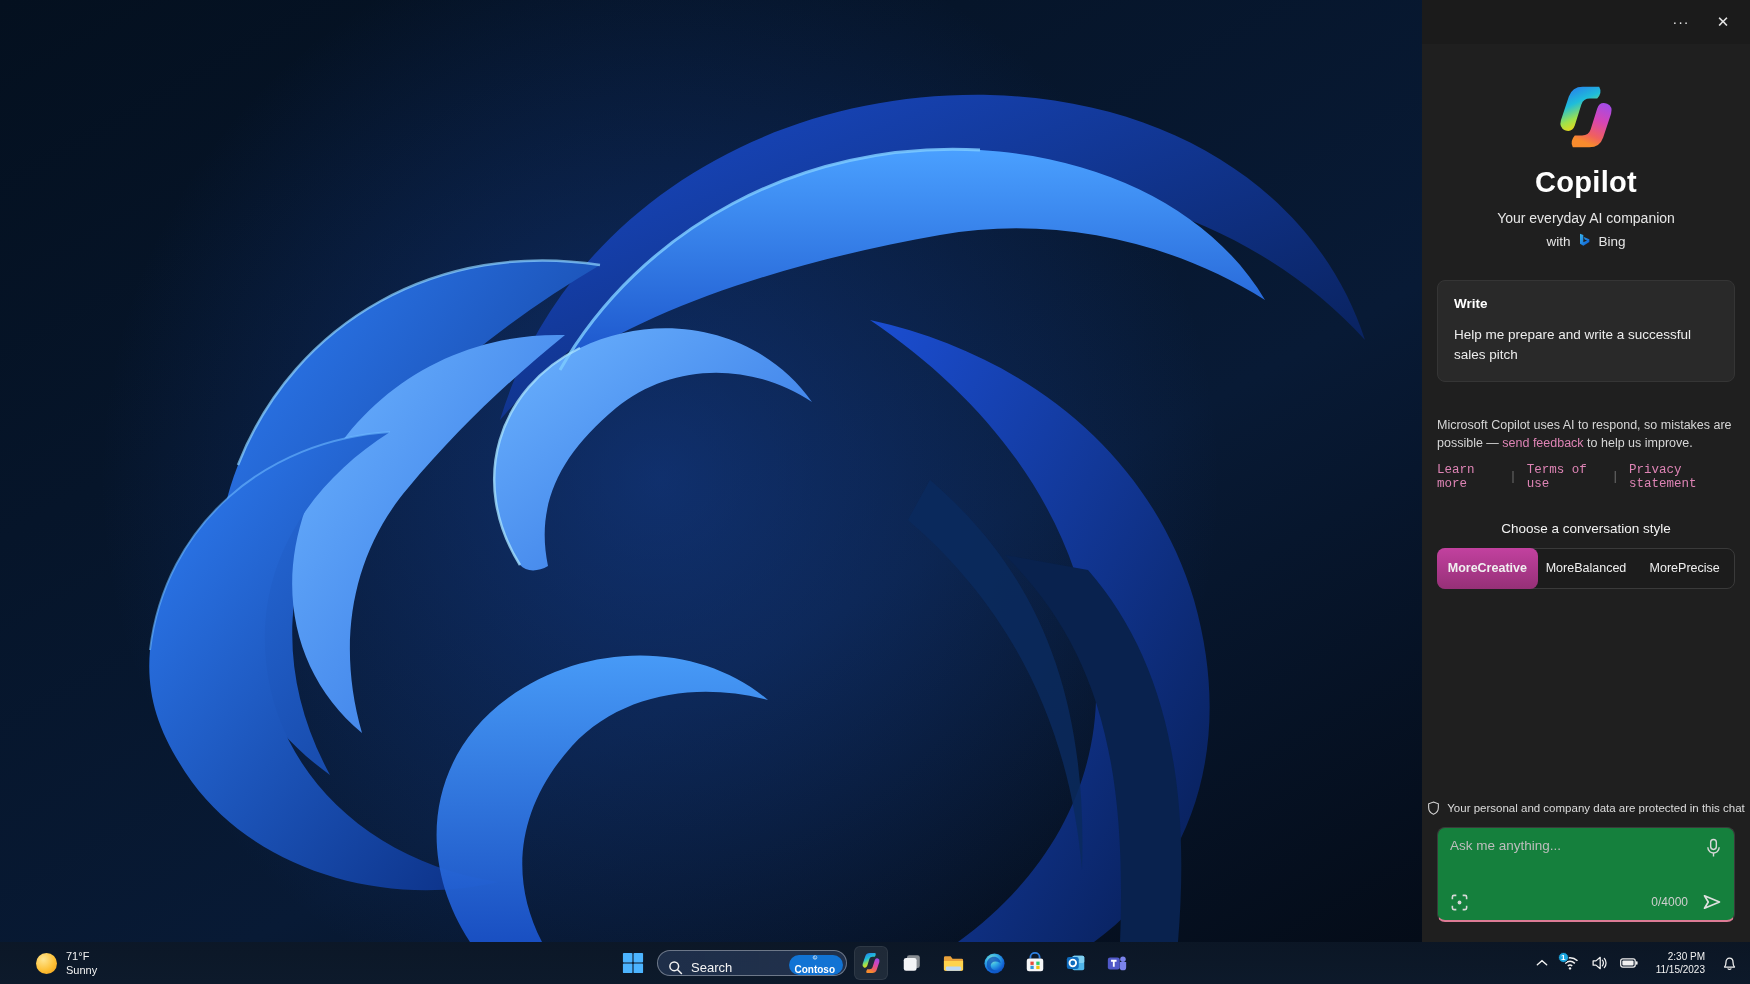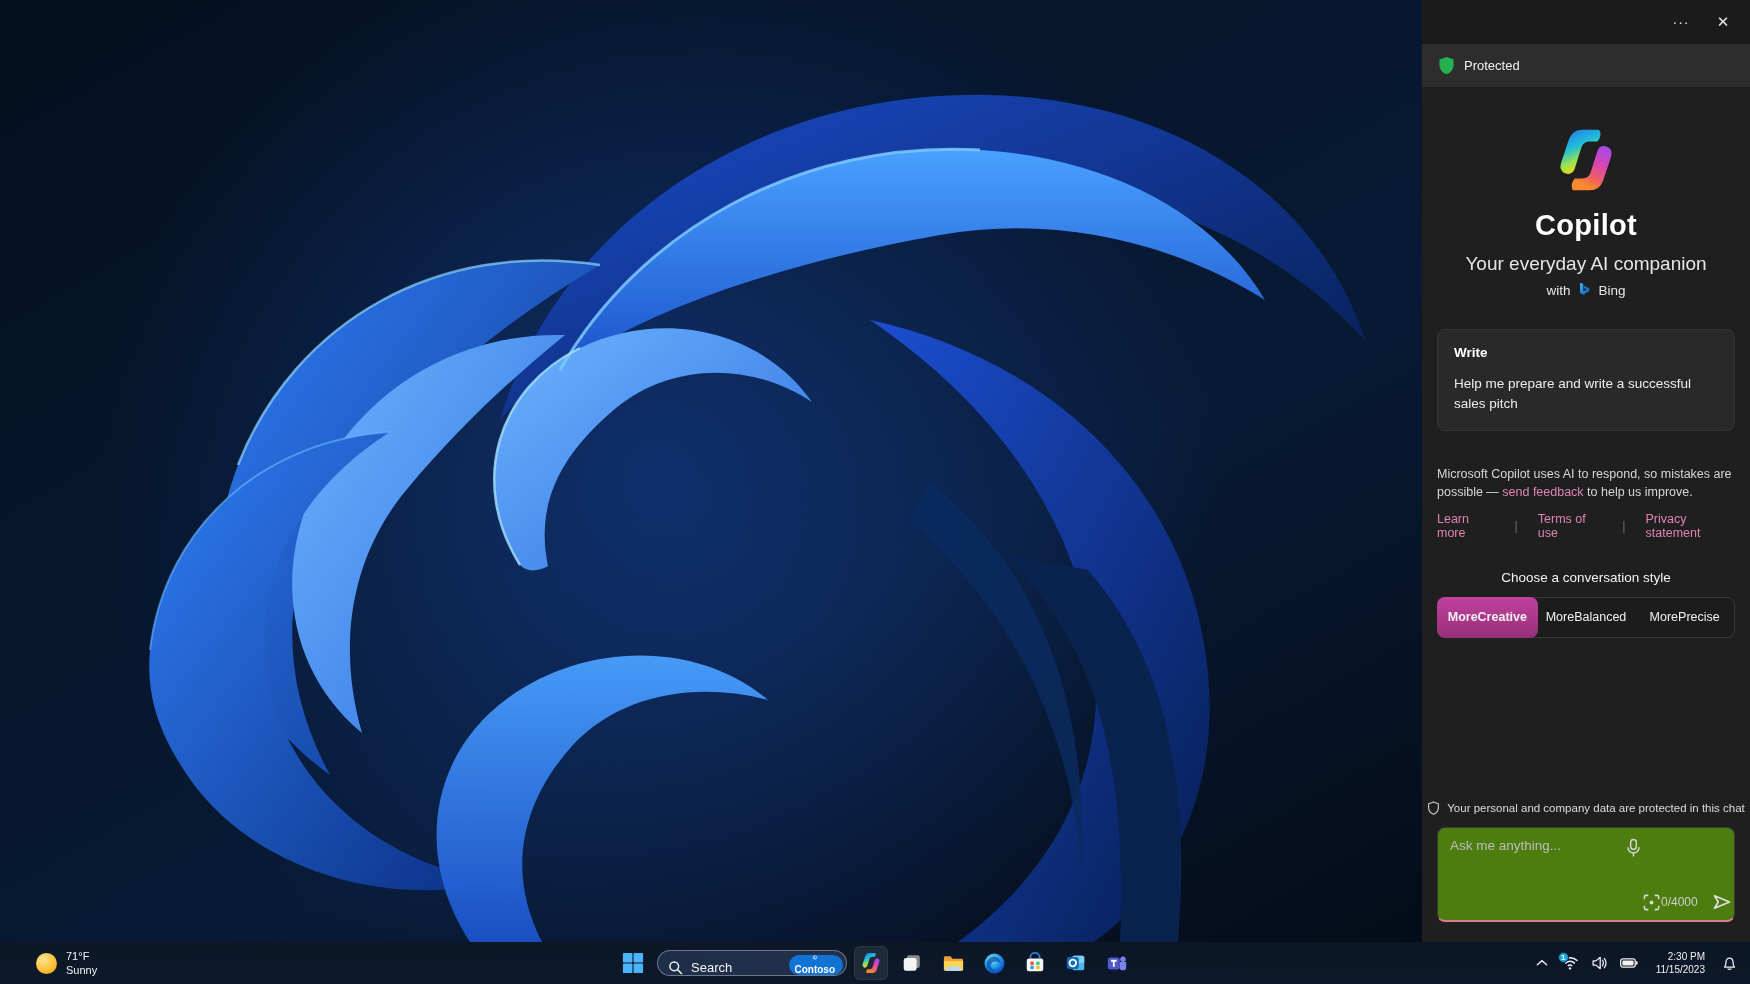--- a/index.html
+++ b/index.html
@@ -19,48 +19,48 @@
   .icon-btn { width:34px; height:30px; display:flex; align-items:center; justify-content:center;
               color:#e8e8e8; font-size:15px; border-radius:5px; cursor:default; }
   .icon-btn.dots { font-size:14px; letter-spacing:1px; }
   .protected-row { height:43px; background:#2d2d2d; display:flex; align-items:center;
                    gap:9px; padding:0 16px; flex:0 0 auto; }
   .protected-row .label { font-size:13px; color:#f0f0f0; }
   .panel-body { flex:1; display:flex; flex-direction:column; align-items:center;
                 padding:0 15px 20px 15px; overflow:hidden; }
   .logo { width:66px; height:66px; margin-top:40px; }
   .panel-title { margin-top:16px; font-size:29px; font-weight:bold; letter-spacing:.3px; }
-  .panel-subtitle { margin-top:11px; font-size:19px; color:#e6e6e6; }
+  .panel-subtitle { margin-top:11px; font-size:14px; color:#e6e6e6; }
   .bing-line { margin-top:7px; font-size:13.5px; color:#e6e6e6; display:flex;
                align-items:center; gap:6px; }
   .card { width:100%; background:#292929; border:1px solid #353535; border-radius:8px;
           padding:15px 16px 17px 16px; text-align:left; }
   .card.first { margin-top:31px; }
   .card + .card { margin-top:15px; }
   .card-title { font-size:13.5px; font-weight:bold; }
   .card-body { margin-top:14px; font-size:13.5px; line-height:1.45; color:#ededed; }
   .disclaimer { margin-top:34px; width:100%; text-align:left; font-size:12.5px;
                 line-height:1.45; color:#d6d6d6; }
   .pink-link { color:#de84b5; text-decoration:none; }
-  .links-row { margin-top:11px; width:100%; display:flex; align-items:center; gap:20px;
-               font-size:12.5px; }
+  .links-row { margin-top:11px; width:100%; display:flex; align-items:center; gap:10px;
+               font-size:12.5px;font-family:Liberation Mono, monospace; }
   .links-row .divider { color:#6a6a6a; }
   .style-heading { margin-top:30px; font-size:13.5px; color:#f2f2f2; }
   .segmented { margin-top:12px; width:100%; height:41px; display:flex;
                background:#1c1c1c; border:1px solid #3a3a3a; border-radius:8px; }
   .seg { flex:1; display:flex; flex-direction:row; align-items:center; justify-content:center;
          font-size:12.5px; line-height:1.25; color:#f0f0f0; border-radius:8px; cursor:default; }
   .seg.selected { background:linear-gradient(180deg,#c2419f,#963077); font-weight:bold;
                   margin:-1px; padding:1px; }
   .flex-spacer { flex:1; }
   .privacy-note { display:flex; align-items:center; gap:7px; font-size:11.5px; color:#dcdcdc;
                   white-space:nowrap; }
-  .input-box { margin-top:12px; width:100%; height:95px; background:#4d7c0f;
+  .input-box { margin-top:12px; width:100%; height:95px; background:#15803d;
                border:1px solid #3a3a3a; border-bottom:2px solid #dd7b95; border-radius:8px;
-               display:flex; padding:10px 12px 8px 12px; }
+               display:flex; flex-direction:column; padding:10px 12px 8px 12px; }
   .input-top { display:flex; align-items:flex-start; }
   .input-top textarea { flex:1; background:transparent; border:none; outline:none; resize:none;
                         color:#e8e8e8; font-size:13.5px; font-family:"Liberation Sans",sans-serif;
                         height:40px; }
   .input-top textarea::placeholder { color:#bdbdbd; }
   .input-bottom { display:flex; align-items:center; margin-top:auto; }
   .counter { margin-left:auto; font-size:12px; color:#cfcfcf; margin-right:14px; }
 
   
   .taskbar { position:absolute; left:0; right:0; bottom:0; height:42px;
@@ -147,26 +147,20 @@
       <path fill="none" stroke="#6db9ff" stroke-width="2" opacity=".6" d="M 150 650 C 165 525 265 440 390 432"></path>
     </svg>
   </div>
 
   <div class="panel">
     <div class="panel-topbar">
       <div class="icon-btn dots">···</div>
       <div class="icon-btn">✕</div>
     </div>
 
-    <div class="protected-row">
-      <svg width="17" height="19" viewBox="0 0 24 26">
-        <path d="M12 1 L22 4.5 V12 C22 19 17.5 23.5 12 25.5 C6.5 23.5 2 19 2 12 V4.5 Z" fill="#23b14d"></path>
-      </svg>
-      <span class="label">Protected</span>
-    </div>
 
     <div class="panel-body">
 
       <svg class="logo" viewBox="0 0 100 100">
         <defs>
           <linearGradient id="cpA" x1="0" y1="0" x2=".4" y2="1">
             <stop offset="0" stop-color="#2a6ff1"></stop>
               <stop offset=".45" stop-color="#1fbdda"></stop>
             <stop offset=".75" stop-color="#9fe24b"></stop>
               <stop offset="1" stop-color="#f5d512"></stop>

